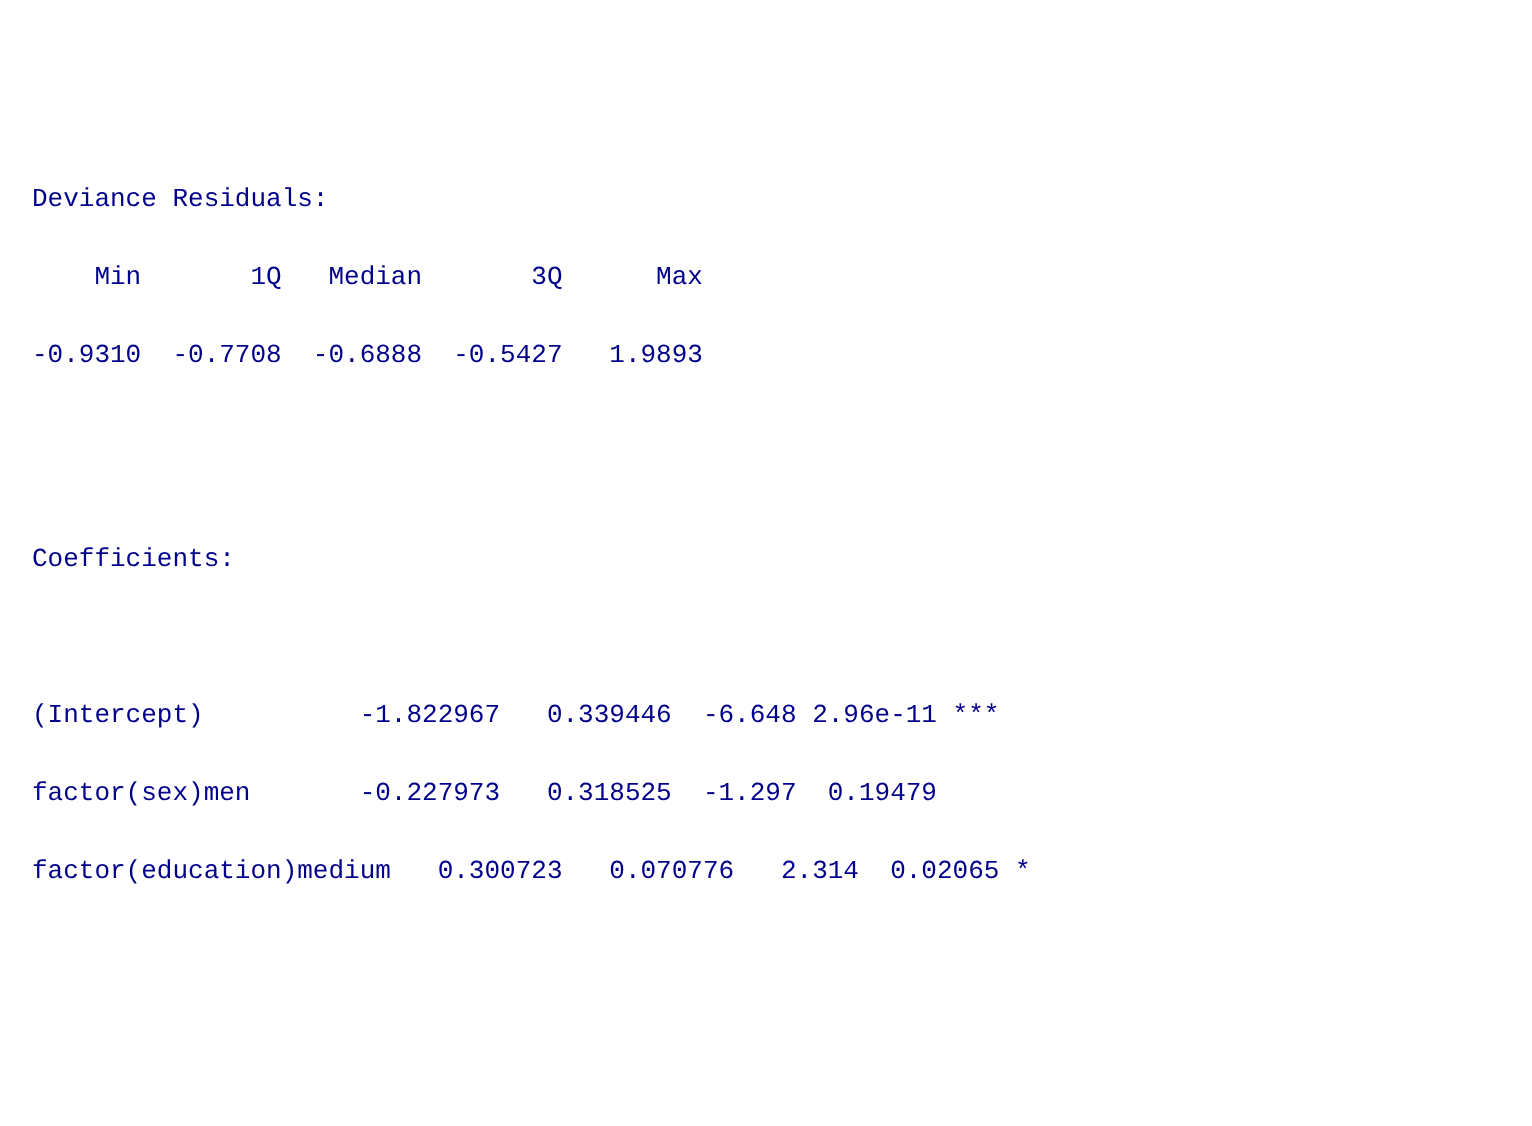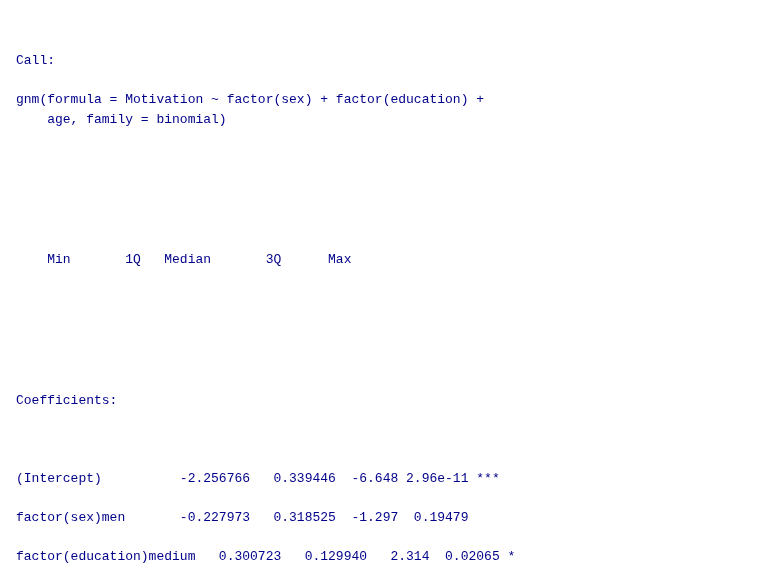--- a/index.html
+++ b/index.html
@@ -24,38 +24,33 @@
     }
 
     .section {
       margin-bottom: 4px;
     }
   </style>
 </head>
 <body>
 
 <div class="output-block">
-<div class="section">
-<span>Call:</span>
-<br><span>gnm(formula = Motivation ~ factor(sex) + factor(education) +
-    age, family = binomial)</span>
-</div>
 
 <div class="section">
-<br>
+<br><span>Deviance Residuals:</span>
 <br><span>    Min       1Q   Median       3Q      Max</span>
-<br>
+<br><span>-0.9310  -0.7708  -0.6888  -0.5427   1.9893</span>
 </div>
 
 <div class="section">
 <br><span>Coefficients:</span>
 <br>
-<br><span>(Intercept)          -2.256766   0.339446  -6.648 2.96e-11 ***</span>
+<br><span>(Intercept)          -1.822967   0.339446  -6.648 2.96e-11 ***</span>
 <br><span>factor(sex)men       -0.227973   0.318525  -1.297  0.19479    </span>
-<br><span>factor(education)medium   0.300723   0.129940   2.314  0.02065 * </span>
+<br><span>factor(education)medium   0.300723   0.070776   2.314  0.02065 * </span>
 <br>
 <br>
 <br>
 <br>
 </div>
 
 
 
 
 

